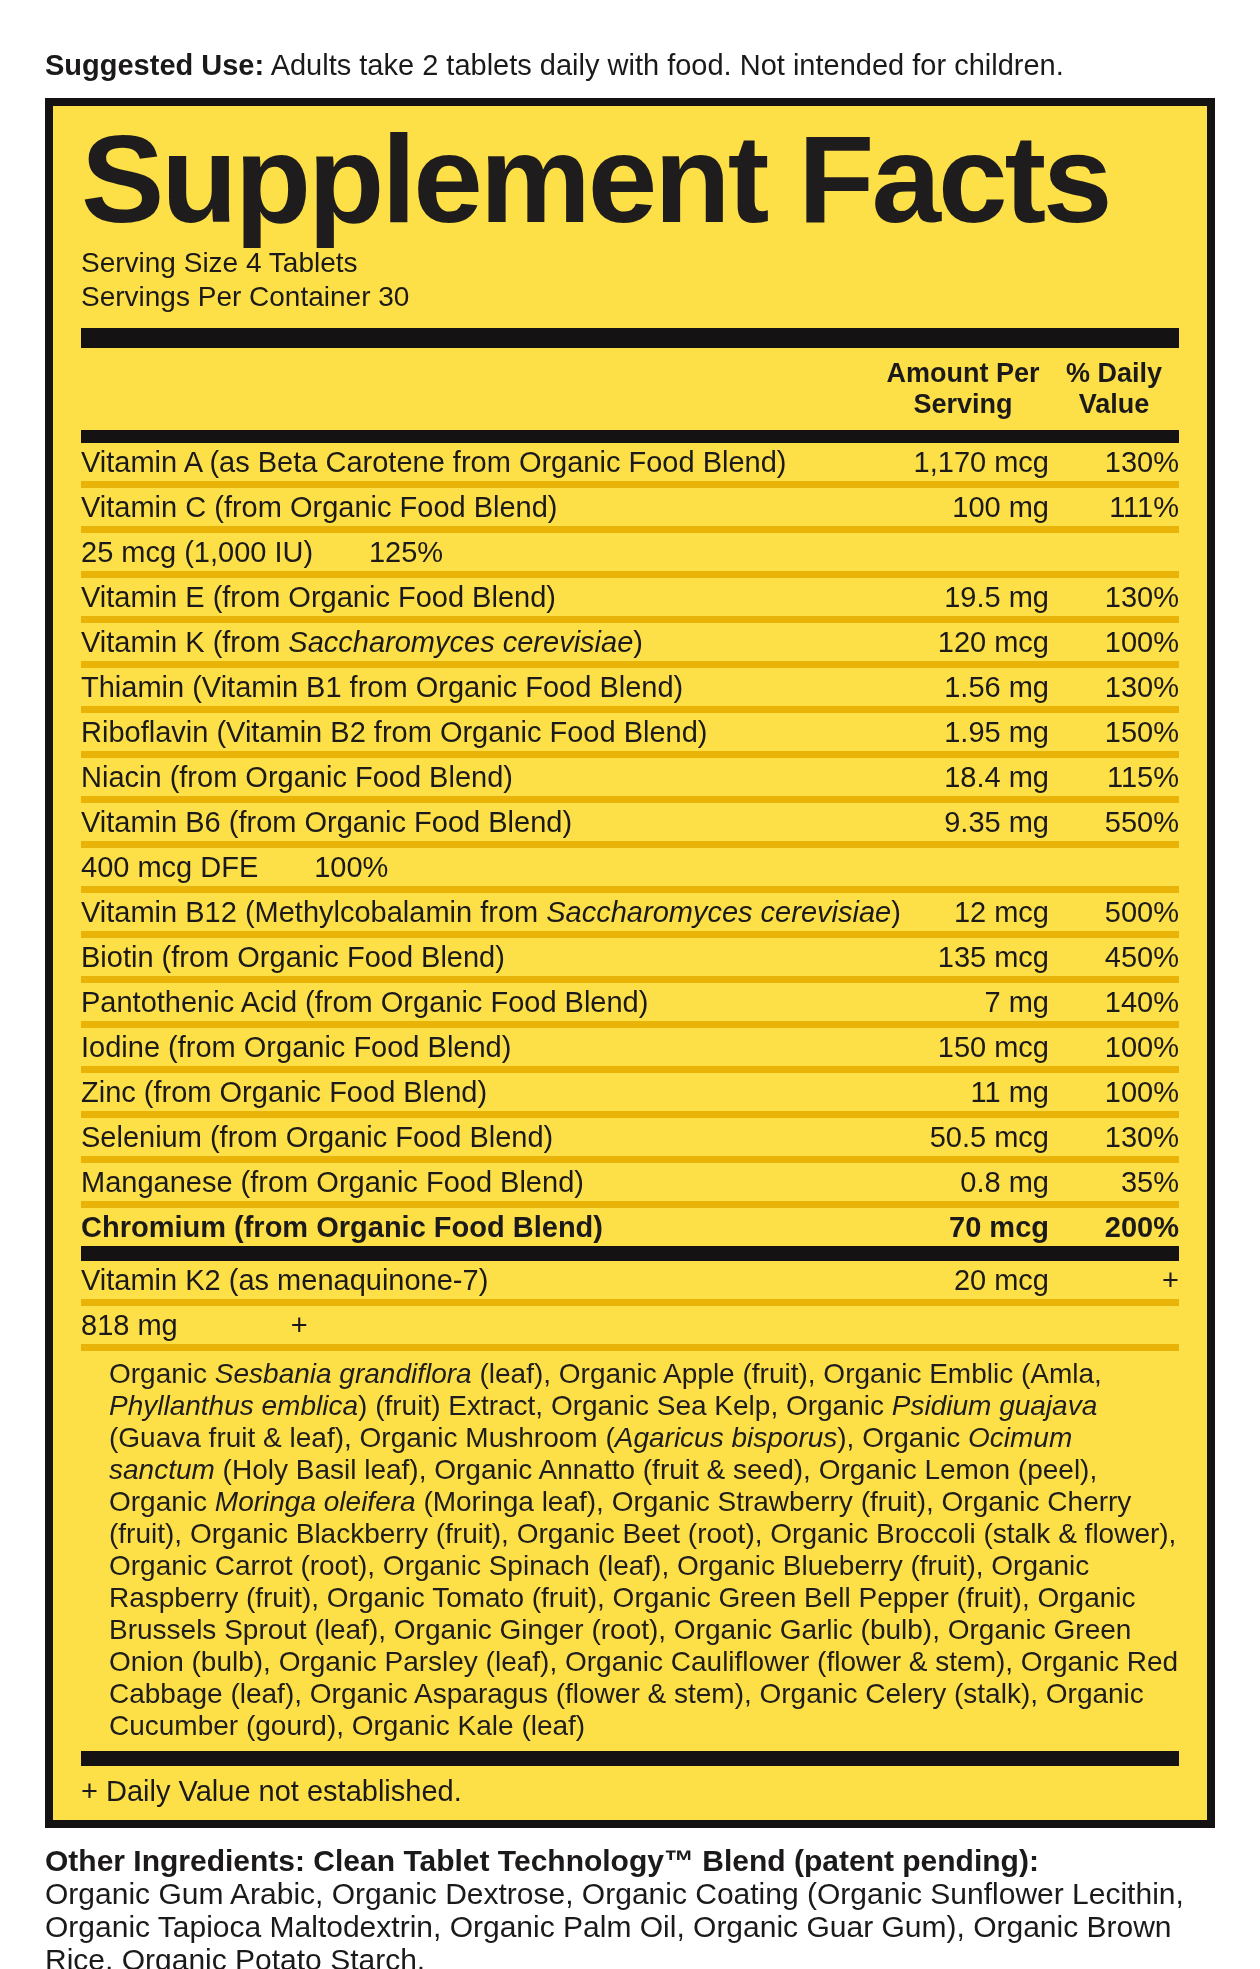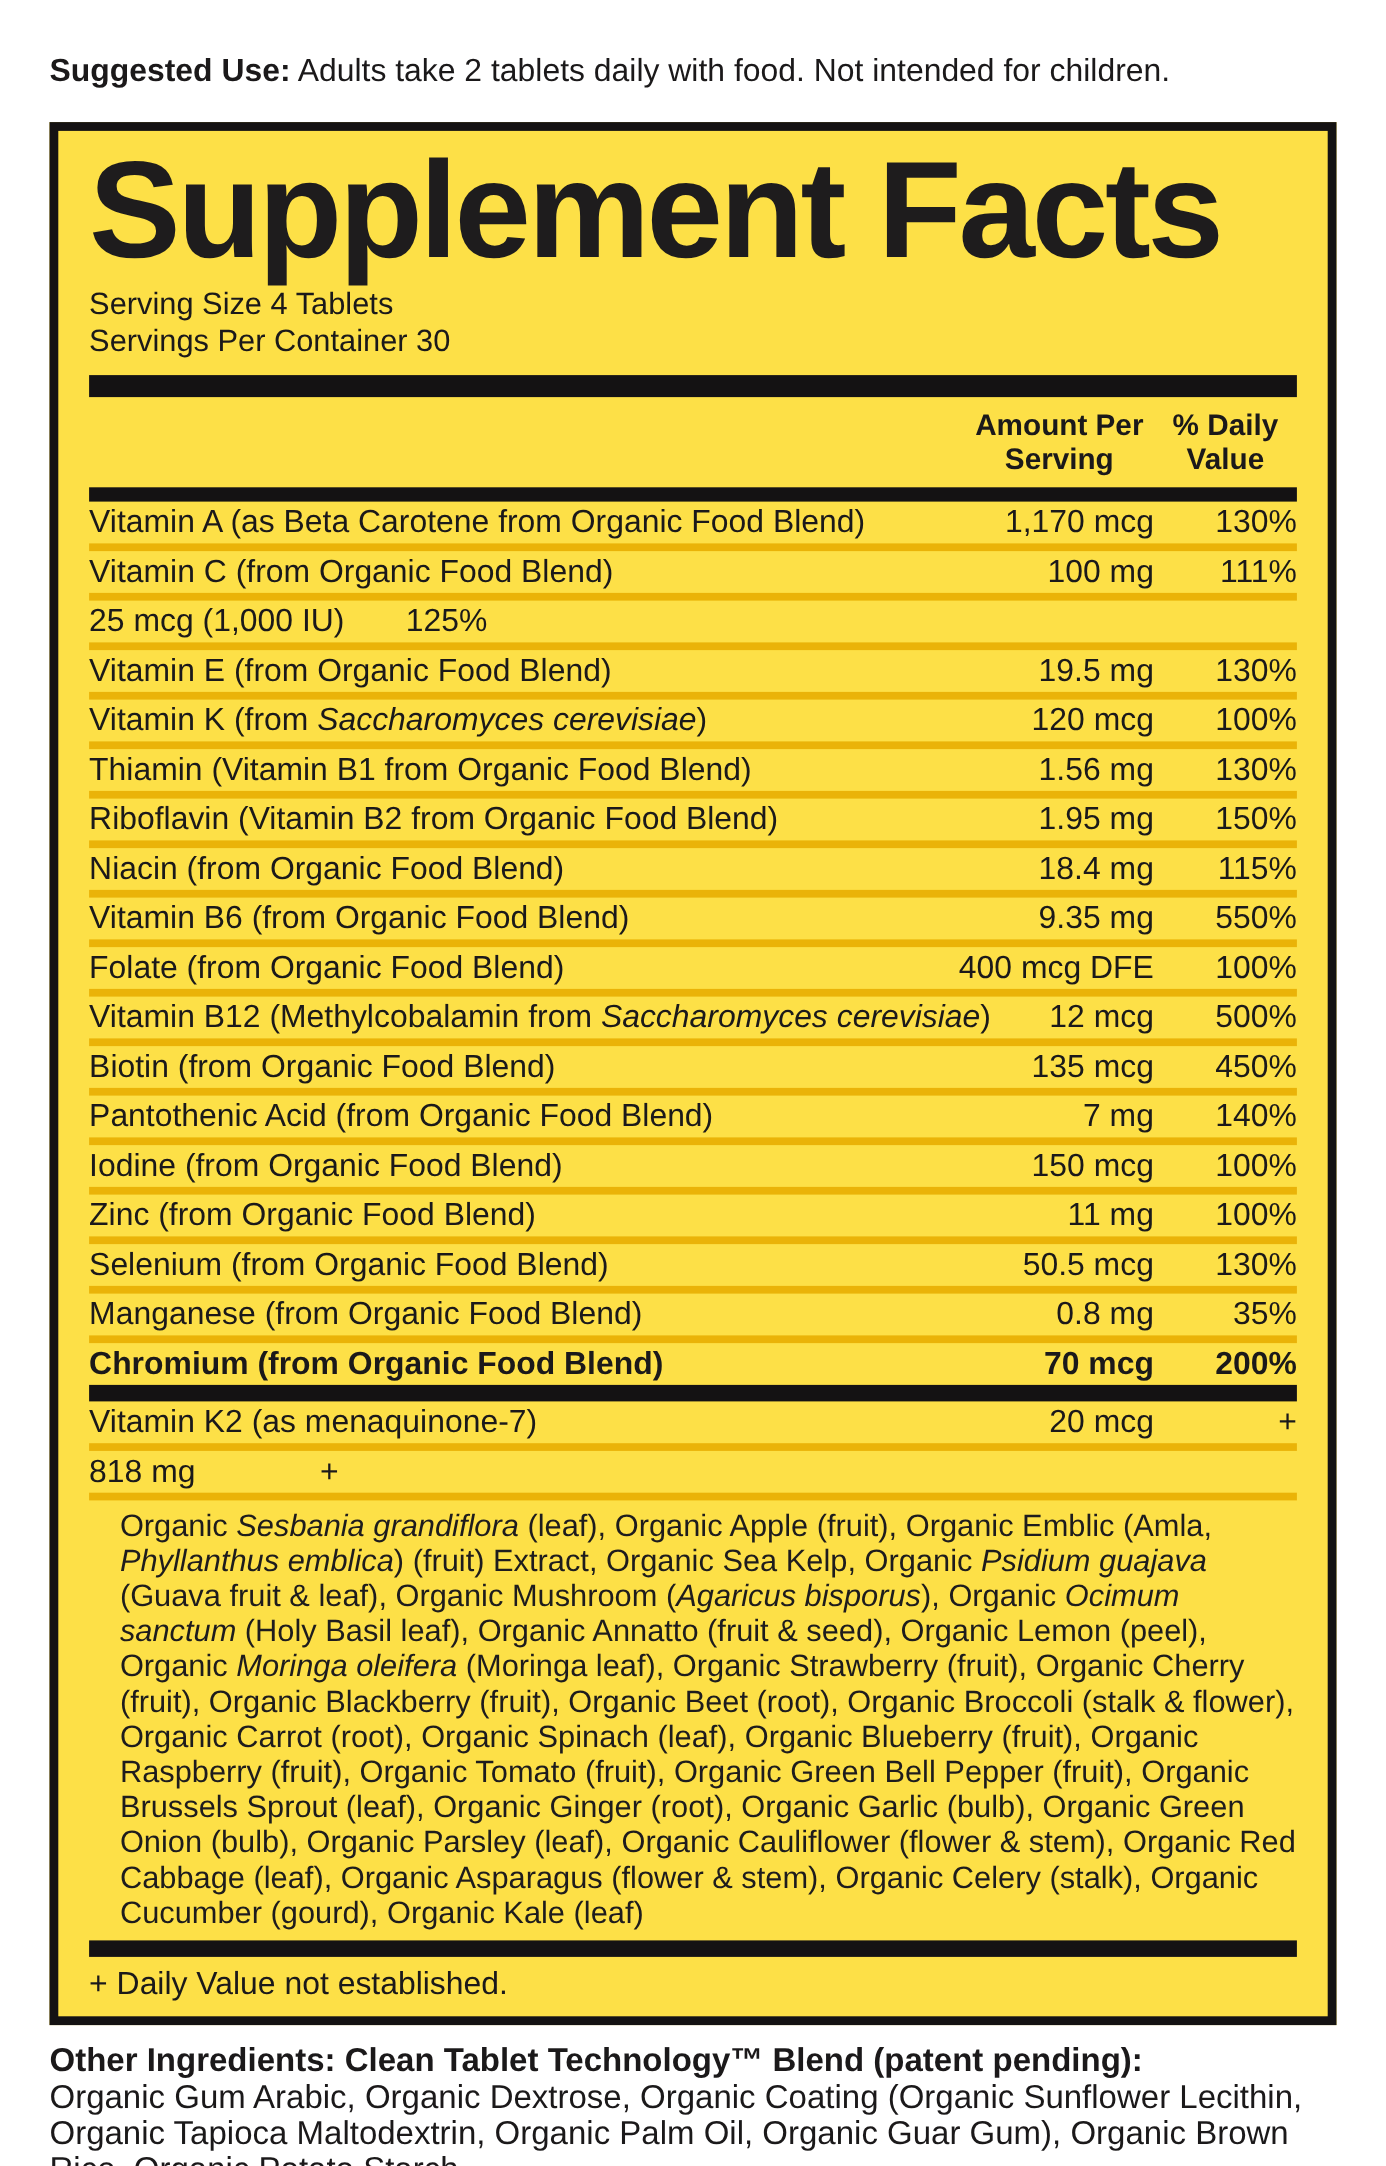--- a/index.html
+++ b/index.html
@@ -11,21 +11,21 @@
     color: #1b191a;
     overflow: hidden;
   }
   .page { padding: 48px 45px 0 45px; }
 
   
   .suggested {
     font-size: 29px;
     line-height: 34px;
     white-space: nowrap;
-    margin-bottom: 29px;
+    margin-bottom: 16px;
   }
   .suggested b { font-weight: bold; }
 
   
   .panel {
     border: 8px solid #141213;
     padding: 0 28px;
     background: #fde047;
   }
   .title {
@@ -188,21 +188,20 @@
           <div class="cell-dv">115%</div>
         </div>
 
         <div class="row">
           <div class="cell-name">Vitamin B6 (from Organic Food Blend)</div>
           <div class="cell-amount">9.35 mg</div>
           <div class="cell-dv">550%</div>
         </div>
 
         <div class="row">
-          <div class="cell-name">Folate (from Organic Food Blend)</div>
           <div class="cell-amount">400 mcg DFE</div>
           <div class="cell-dv">100%</div>
         </div>
 
         <div class="row">
           <div class="cell-name">Vitamin B12 (Methylcobalamin from <i>Saccharomyces cerevisiae</i>)</div>
           <div class="cell-amount">12 mcg</div>
           <div class="cell-dv">500%</div>
         </div>
 

